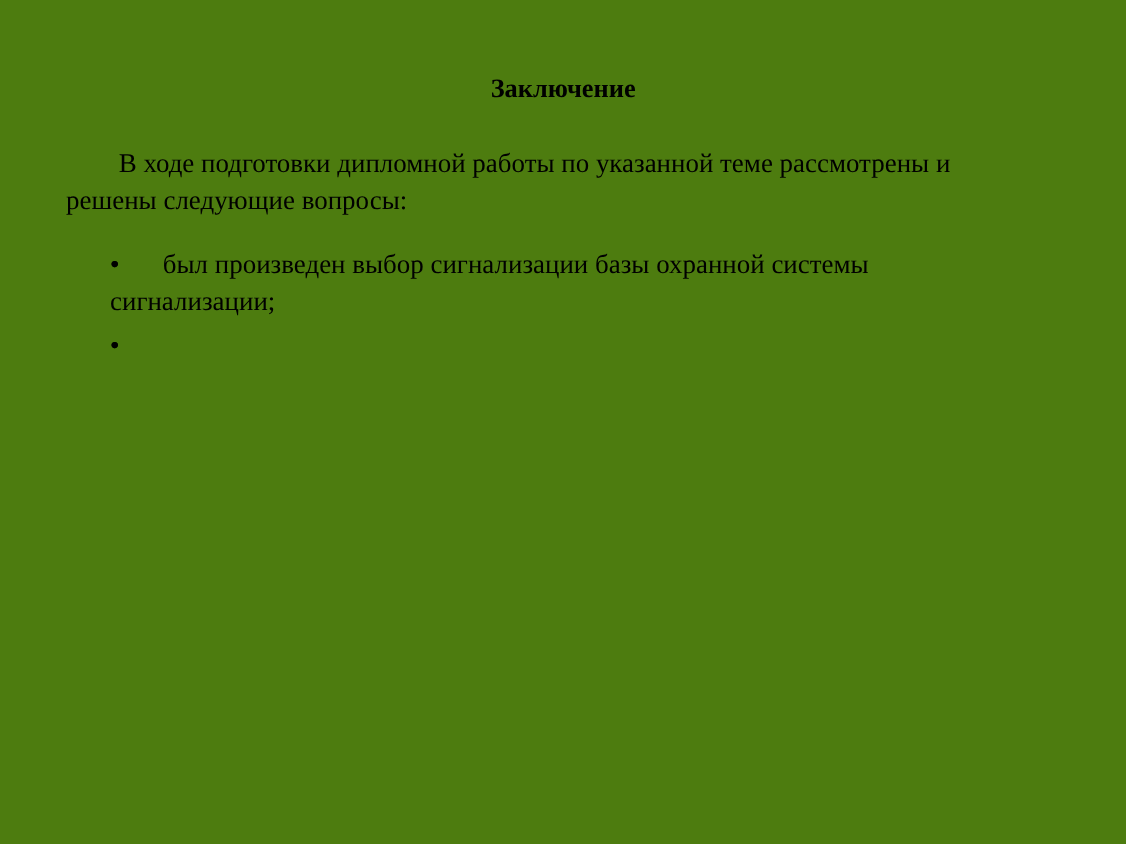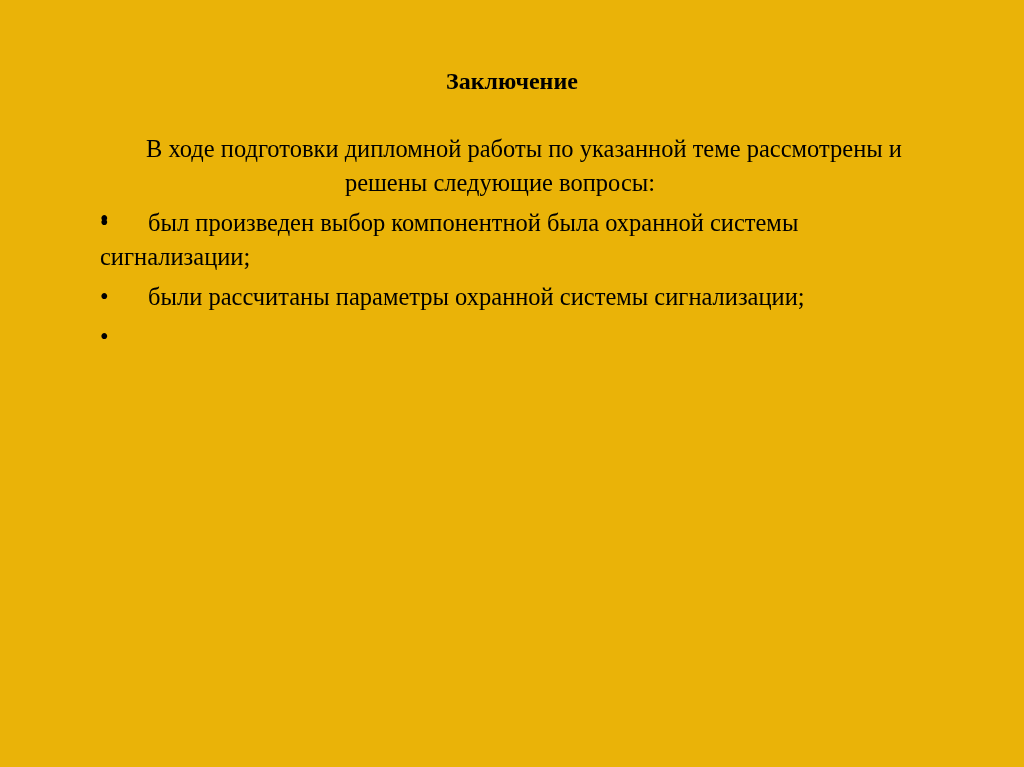--- a/index.html
+++ b/index.html
@@ -12,44 +12,43 @@
       height: 767px;
       position: relative;
       overflow: hidden;
       font-family: "Liberation Serif", "DejaVu Serif", serif;
       color: #000000;
     }
     .slide {
       position: absolute;
       left: 0; top: 0;
       width: 1024px; height: 767px;
-      background: #eab308;
+      background: #4d7c0f;
     }
     .title {
       position: absolute;
       left: 0;
       top: 66px;
       width: 1024px;
       text-align: center;
       font-weight: bold;
       font-size: 24px;
       line-height: 30px;
     }
     .body-text {
       position: absolute;
       left: 60px;
       top: 132px;
       width: 880px;
       font-size: 24.5px;
       line-height: 34px;
     }
     .intro {
-      margin: 0 0 2px 0;
+      margin: 0 0 24px 0;
       text-indent: 48px;
-      text-align: center;
     }
     .bullet-item {
       position: relative;
       margin: 0 0 6px 0;
       padding-left: 40px;
       text-indent: 48px;
     }
     .bullet-marker {
       position: absolute;
       left: 40px;
@@ -65,24 +64,24 @@
   <div class="title">Заключение</div>
 
   <div class="body-text">
     <p class="intro">В ходе подготовки дипломной работы по указанной теме рассмотрены и решены следующие вопросы:</p>
 
     <div class="bullet-item">
       <span class="bullet-marker">•</span>
     </div>
 
     <div class="bullet-item">
-      <span class="bullet-marker">•</span><span>был произведен выбор компонентной была охранной системы сигнализации;</span>
+      <span class="bullet-marker">•</span><span>был произведен выбор сигнализации базы охранной системы сигнализации;</span>
     </div>
 
     <div class="bullet-item">
-      <span class="bullet-marker">•</span><span>были рассчитаны параметры охранной системы сигнализации;</span>
+      <span class="bullet-marker">•</span>
     </div>
 
     <div class="bullet-item">
       <span class="bullet-marker">•</span>
     </div>
   </div>
 </div>
 
 </body></html>

